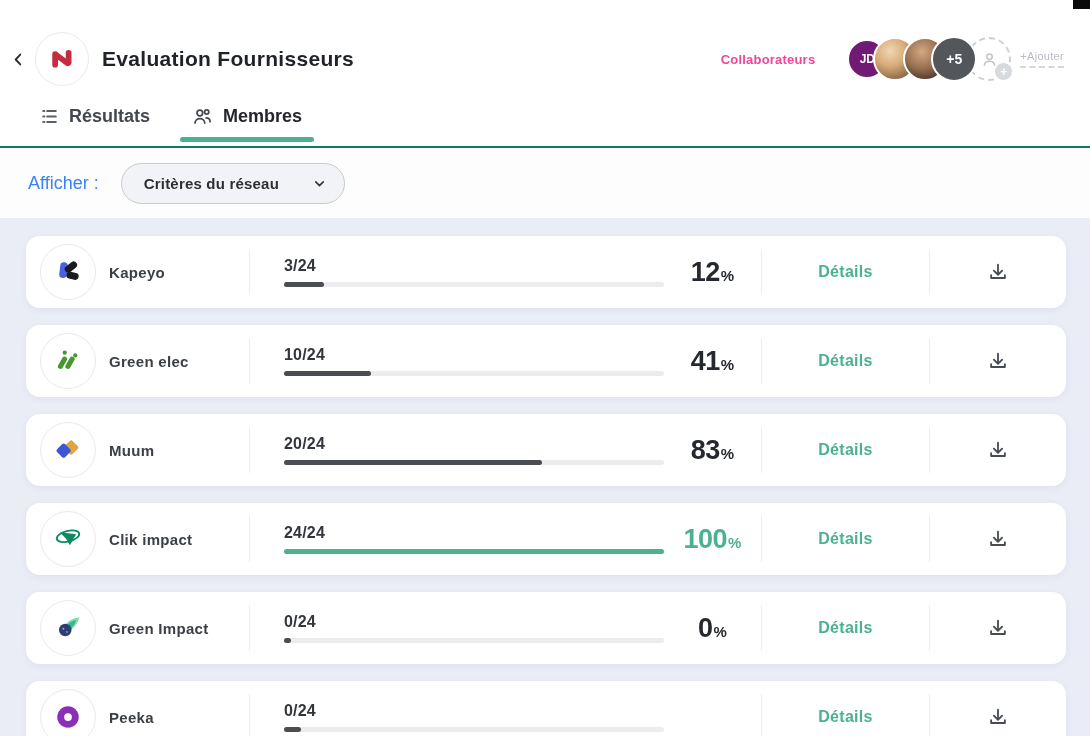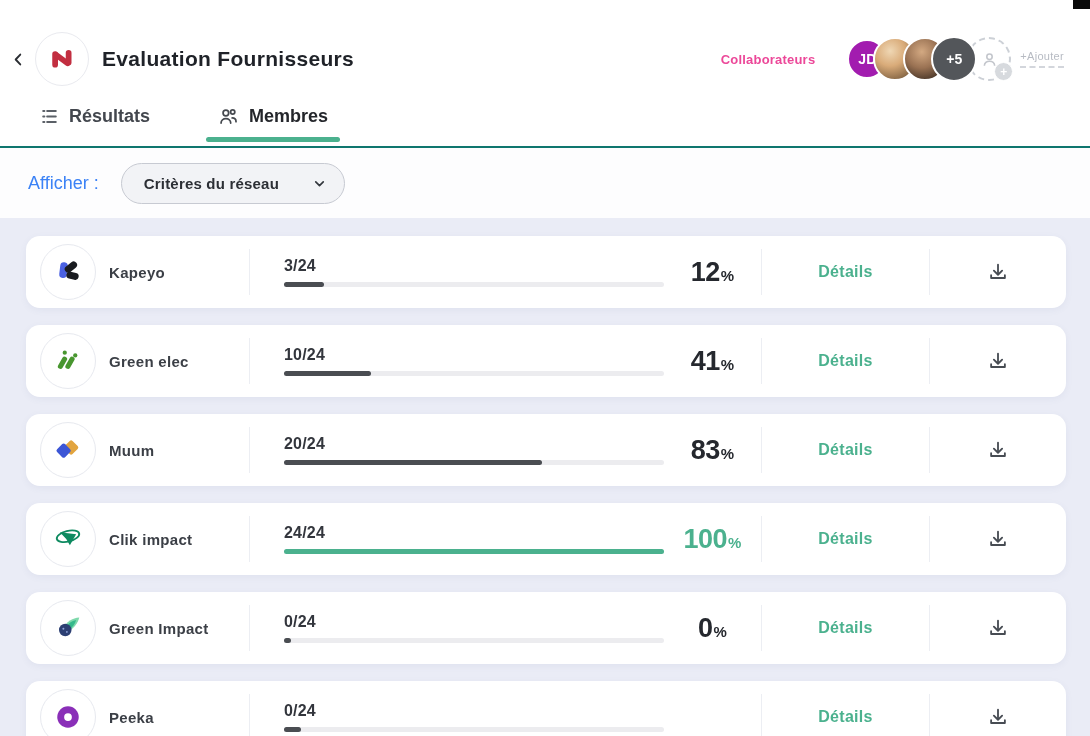--- a/index.html
+++ b/index.html
@@ -13,37 +13,37 @@
   .header-top{display:flex;align-items:center;height:66px;padding:26px 26px 0 8px;}
   .back-btn{background:none;border:none;padding:2px;cursor:pointer;display:flex;align-items:center;}
   .app-logo{width:52px;height:52px;border:1px solid #e9eaef;border-radius:50%;display:flex;
             align-items:center;justify-content:center;margin-left:6px;background:#fff;flex:none;}
   .title{font-size:21px;font-weight:700;color:#1f2228;margin:0 0 0 13px;letter-spacing:.3px;}
   .spacer{flex:1;}
   .collab-label{font-size:13px;font-weight:700;color:#ec4899;margin-right:32px;letter-spacing:.2px;}
   .avatar-stack{display:flex;align-items:center;}
   .avatar{border-radius:50%;border:2px solid #fff;box-sizing:border-box;display:flex;
           align-items:center;justify-content:center;flex:none;cursor:pointer;}
-  .av-initials{width:40px;height:40px;background:#a21caf;color:#fff;font-size:14px;font-weight:700;z-index:1;}
+  .av-initials{width:40px;height:40px;background:#701a75;color:#fff;font-size:12px;font-weight:700;z-index:1;}
   .av-photo1{width:44px;height:44px;margin-left:-14px;z-index:2;
      background:radial-gradient(circle at 38% 30%,#efd7b4 0%,#d9ab79 40%,#8a6a48 78%,#5d4630 100%);}
   .av-photo2{width:44px;height:44px;margin-left:-14px;z-index:3;
      background:radial-gradient(circle at 42% 32%,#d3a982 0%,#9a7253 45%,#4e3a2b 80%,#2e231a 100%);}
   .av-overflow{width:46px;height:46px;margin-left:-16px;background:#53565a;color:#fff;
      font-size:14px;font-weight:700;z-index:5;}
   .av-dashed{width:44px;height:44px;margin-left:-10px;border:2px dashed #ccd0d6;background:#fff;
      position:relative;z-index:4;}
   .plus-badge{position:absolute;right:-4px;bottom:-2px;width:17px;height:17px;border-radius:50%;
      background:#d7dade;color:#fff;font-size:12px;font-weight:700;display:flex;align-items:center;
      justify-content:center;border:1px solid #fff;}
   .add-label{font-size:11px;color:#b7bbc3;margin-left:9px;padding-bottom:4px;
      border-bottom:2px dashed #d3d6dc;cursor:pointer;letter-spacing:.3px;}
 
   
-  .tabs{display:flex;gap:64px;padding-left:38px;margin-top:8px;}
+  .tabs{display:flex;gap:38px;padding-left:38px;margin-top:8px;}
   .tab{display:flex;align-items:center;gap:10px;font-size:18px;font-weight:700;color:#43474e;
        padding:6px 2px 15px 2px;position:relative;cursor:pointer;}
   .tab.active{color:#24262b;}
   .tab.active::after{content:"";position:absolute;left:-10px;right:-10px;bottom:0;height:5px;
        border-radius:3px;background:var(--accent,#4bb18e);}
 
   
   .filter-bar{height:70px;background:#fdfdfe;display:flex;align-items:center;padding-left:28px;box-sizing:border-box;}
   .filter-label{font-size:18px;color:#3b82f6;}
   .dropdown{margin-left:22px;height:41px;min-width:224px;box-sizing:border-box;border-radius:21px;

